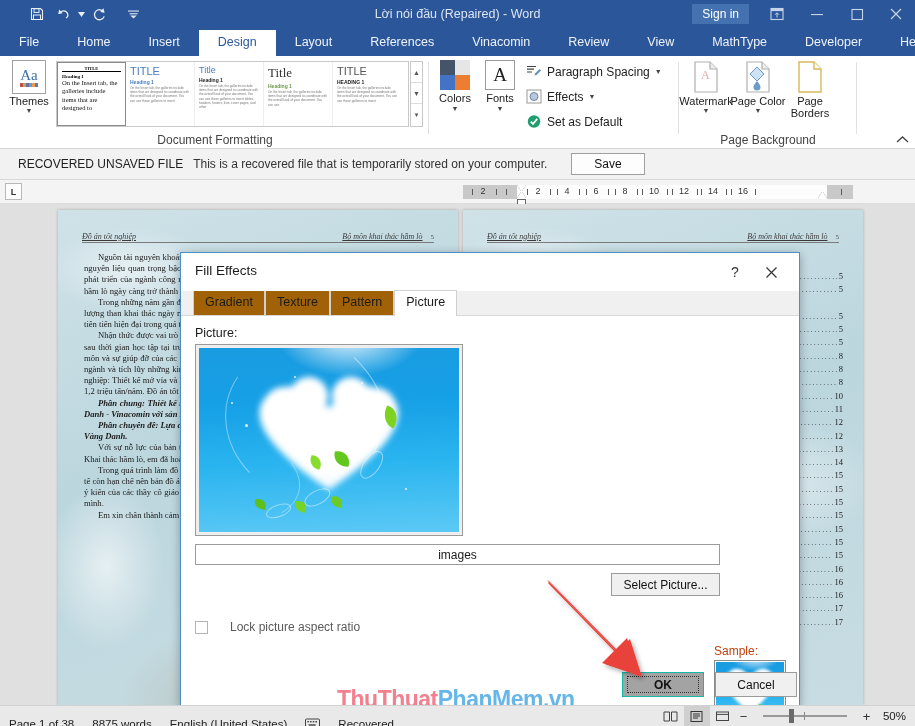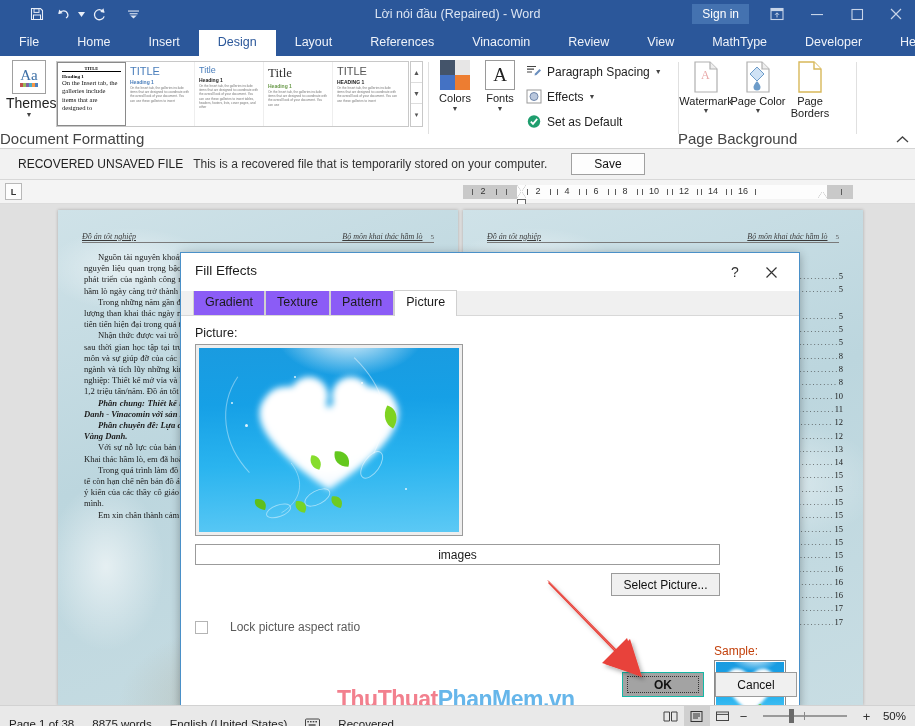--- a/index.html
+++ b/index.html
@@ -44,35 +44,35 @@
   .tab-right{ display:flex; align-items:center; gap:0px; padding-bottom:4px;}
   .tab-right .item{ display:flex;align-items:center;gap:4px;padding:4px 10px;cursor:pointer;color:#dbe4f2;font-size:12.5px;}
 
   
   .ribbon{
     position:absolute; top:56px; left:0; width:915px; height:93px;
     background:#fff; border-bottom:1px solid #d4d4d4;
   }
   .rgroup{ position:absolute; top:0; height:93px; }
   .grouplabel{
-    position:absolute; bottom:2px; width:100%; text-align:left;
-    font-size:15px; color:#444;
+    position:absolute; bottom:2px; width:100%; text-align:center;
+    font-size:12px; color:#444;
   }
   .sep{ position:absolute; top:6px; width:1px; height:72px; background:#e0e0e0; }
 
   
   .themes-btn{ position:absolute; left:6px; top:4px; width:46px; text-align:center; cursor:pointer;}
   .themes-ic{
     width:34px;height:34px;margin:0 auto 1px; border:1px solid #a0a0a0; background:#fff;
     display:flex;align-items:center;justify-content:center;flex-direction:column;
   }
   .themes-ic .aa{ font-size:15px; color:#3b6ea5; line-height:14px; font-family:"Liberation Serif",serif;}
   .themes-ic .swatches{ display:flex; margin-top:1px;}
   .themes-ic .swatches i{ width:3px;height:4px;display:block;}
-  .themes-lbl{ font-size:14px; color:#222; }
+  .themes-lbl{ font-size:11px; color:#222; }
   .caret{ font-size:7px; color:#444; line-height:7px;}
 
   
   .gallery{ position:absolute; left:56px; top:5px; width:353px; height:66px;
             border:1px solid #c8c8c8; background:#fff; display:flex; }
   .gitem{ width:69px; height:64px; border-right:1px solid #eee; padding:3px 4px; overflow:hidden;}
   .gitem.sel{ border:1px solid #8a8a8a; background:#fff; }
   .gt1{ font-size:4.5px; font-weight:bold; font-family:"Liberation Serif",serif; text-align:center; border-bottom:1px solid #000; margin-bottom:2px;}
   .gt-big{ font-size:11px; color:#4a7ebb; font-family:"Liberation Sans",sans-serif; }
   .gt-big.serif{ font-family:"Liberation Serif",serif; color:#333; font-size:13px;}
@@ -184,21 +184,21 @@
     box-shadow:0 2px 9px rgba(0,0,0,.3);
   }
   .dlg-title{ position:relative; height:38px; background:#fff; }
   .dlg-title .t{ position:absolute; left:14px; top:10px; font-size:13.5px; color:#1b1b1b;}
   .dlg-title .help{ position:absolute; right:52px; top:7px; width:24px;height:24px;display:flex;align-items:center;justify-content:center;
                     font-size:14px;color:#333;cursor:pointer;}
   .dlg-title .x{ position:absolute; right:16px; top:7px; width:24px;height:24px;display:flex;align-items:center;justify-content:center;
                  font-size:15px;color:#333;cursor:pointer;}
   .tabbar{ position:relative; height:25px; background:#f0f0f0; border-bottom:1px solid #d8d8d8; padding-left:12px; display:flex; align-items:flex-end;}
   .dtab{ font-size:12.5px; color:#1b1b1b; padding:4px 11px 5px; cursor:pointer;
-         border-left:1px solid #d0d0d0; border-right:1px solid #d0d0d0; background:#8b5cf6; line-height:15px;}
+         border-left:1px solid #d0d0d0; border-right:1px solid #d0d0d0; background:#a16207; line-height:15px;}
   .dtab.active{ background:#fff; border-top:1px solid #d0d0d0; margin-bottom:-1px; padding-bottom:6px; }
   .dlg-body{ position:relative; height:392px; background:#fff; padding:0; }
 
   .lbl-picture{ position:absolute; left:14px; top:10px; font-size:12.5px; color:#1b1b1b;}
   .picframe{ position:absolute; left:14px; top:28px; width:268px; height:192px;
              border:1px solid #9b9b9b; background:#eee; padding:3px;}
   .picimg{ position:relative; width:100%; height:100%; overflow:hidden;
     background:
       radial-gradient(ellipse 120px 70px at 58% -8%, rgba(255,255,255,.95), rgba(255,255,255,0) 62%),
       linear-gradient(178deg,#1a9be0 0%,#16a0e6 30%,#2ab4ef 62%,#5cc9f5 100%);

